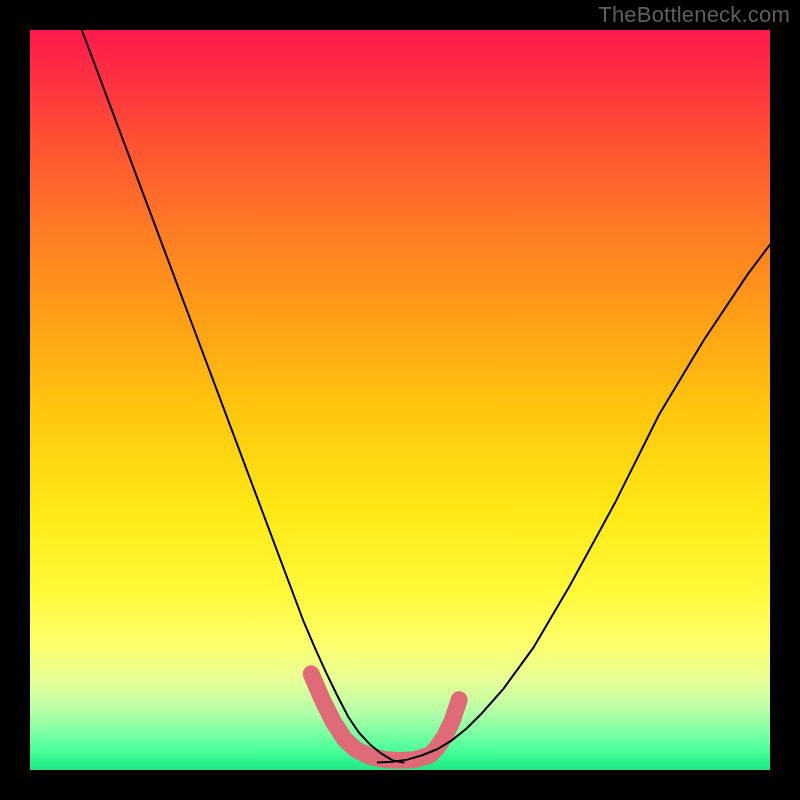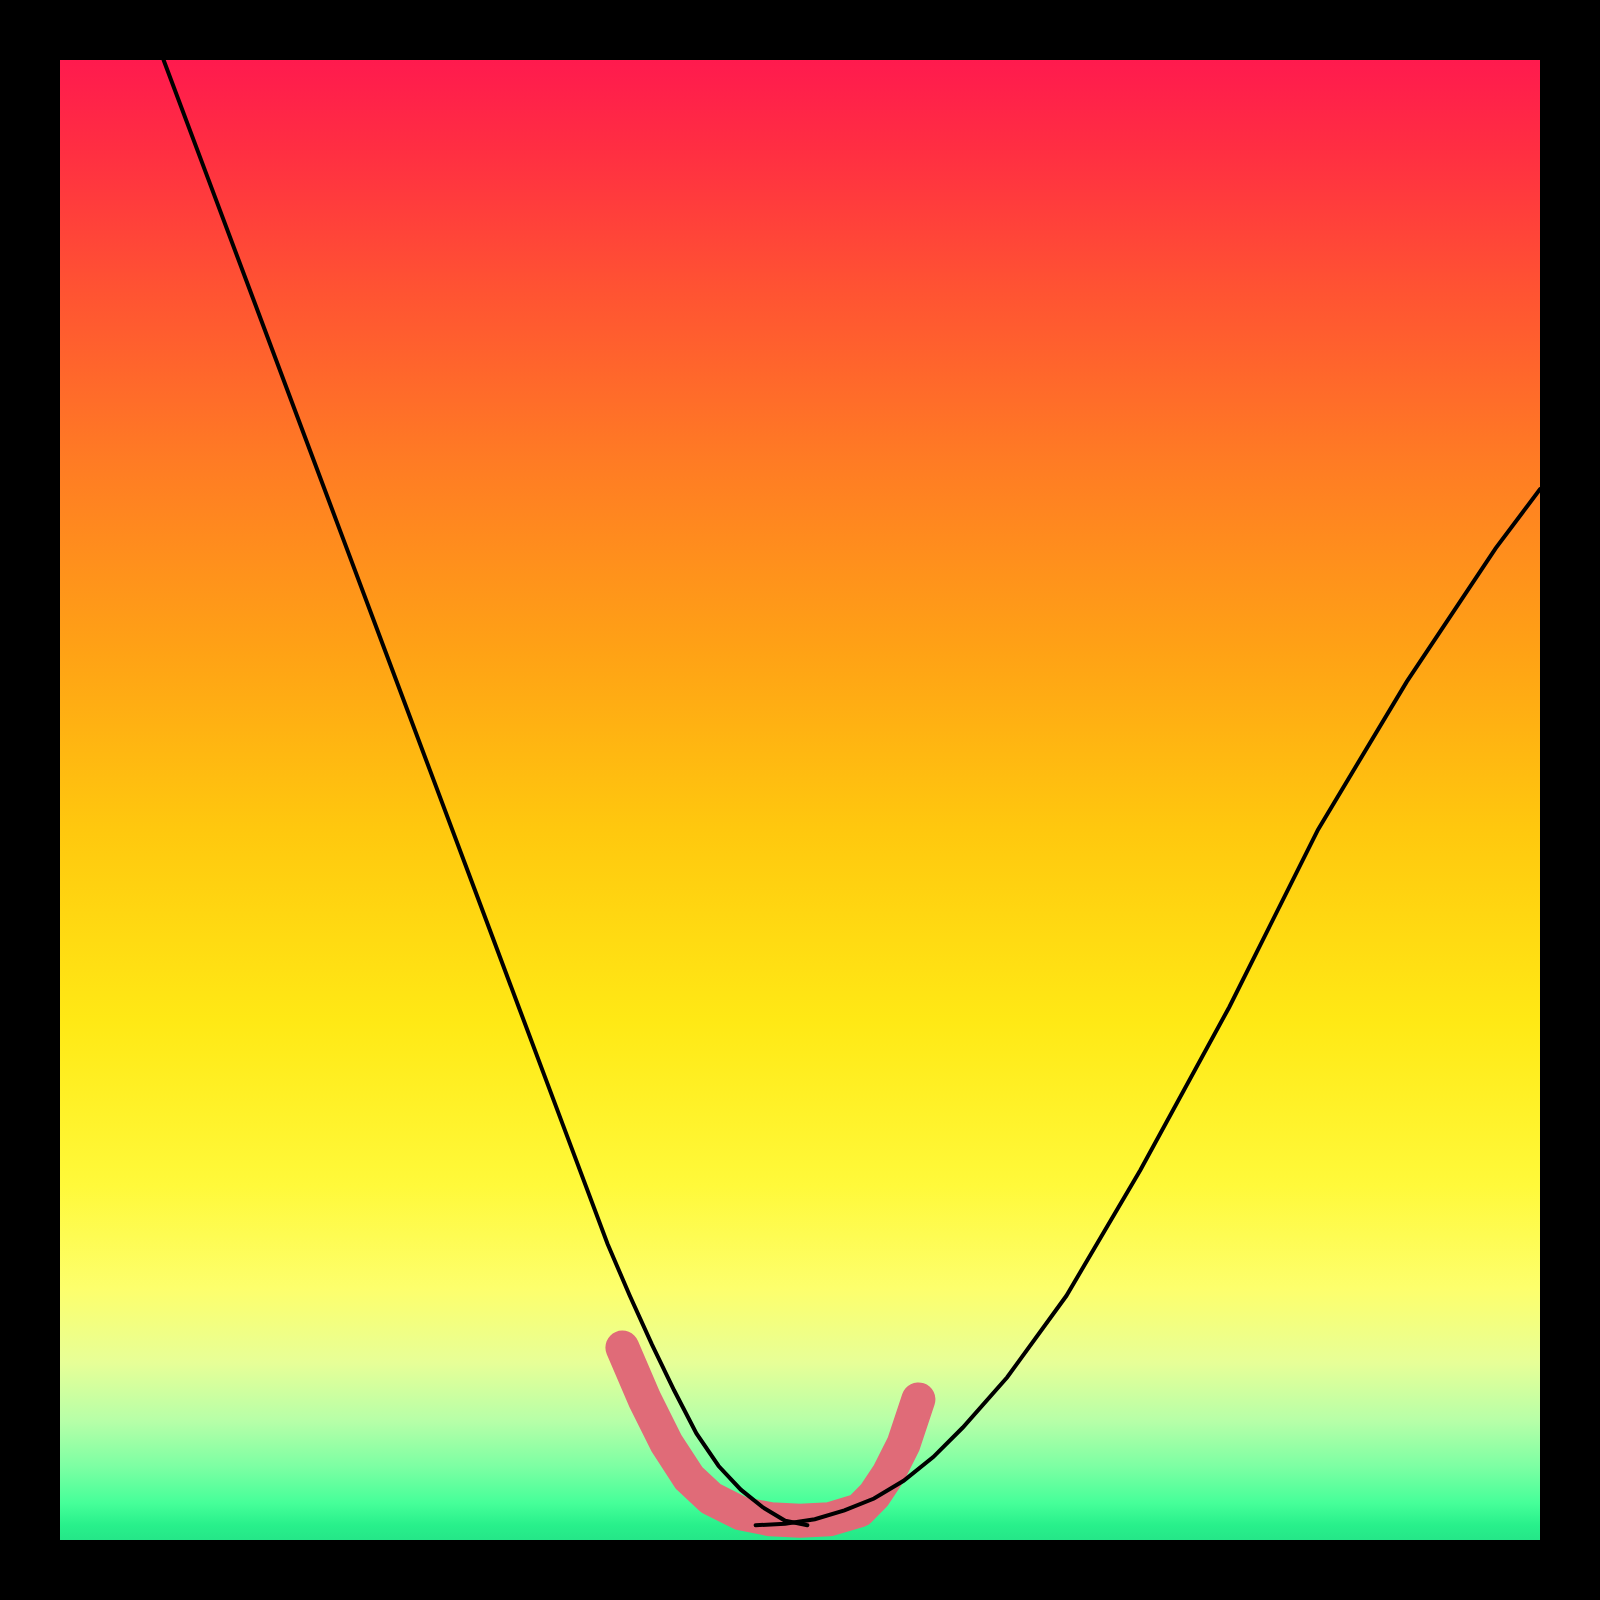--- a/index.html
+++ b/index.html
@@ -71,20 +71,21 @@
     stroke: #e06b78;
     stroke-width: 17;
     stroke-linecap: round;
     stroke-linejoin: round;
   }
 </style>
 </head>
 <body>
 
 <div class="frame">
+  <div class="watermark">TheBottleneck.com</div>
 
   <div class="plot-bg"></div>
 
   <svg class="plot" viewBox="0 0 100 100" preserveAspectRatio="none">
     <path id="marker-path" class="marker" vector-effect="non-scaling-stroke" d="M38.000 87.000 L39.500 90.500 L41.000 93.500 L42.500 95.800 L44.000 97.200 L46.000 98.200 L48.000 98.600 L50.000 98.700 L52.000 98.600 L54.000 98.000 L55.000 97.000 L56.000 95.500 L57.000 93.500 L58.000 90.500"></path>
     <path id="curve-left" class="curve" vector-effect="non-scaling-stroke" d="M7.000 0.000 L10.000 8.000 L13.000 16.000 L16.000 24.000 L19.000 32.000 L22.000 40.000 L25.000 48.000 L28.000 56.000 L31.000 64.000 L34.000 72.000 L37.000 80.000 L38.500 83.500 L40.000 86.800 L41.500 89.900 L43.000 92.800 L44.500 95.000 L46.000 96.600 L47.500 97.800 L49.000 98.700 L50.500 99.000"></path>
     <path id="curve-right" class="curve" vector-effect="non-scaling-stroke" d="M47.000 99.000 L49.000 98.900 L51.000 98.600 L53.000 98.000 L55.000 97.200 L57.000 96.000 L59.000 94.400 L61.000 92.400 L64.000 89.000 L68.000 83.500 L73.000 75.000 L79.000 64.000 L85.000 52.000 L91.000 42.000 L97.000 33.000 L100.000 29.000"></path>
   </svg>
 </div>
 

